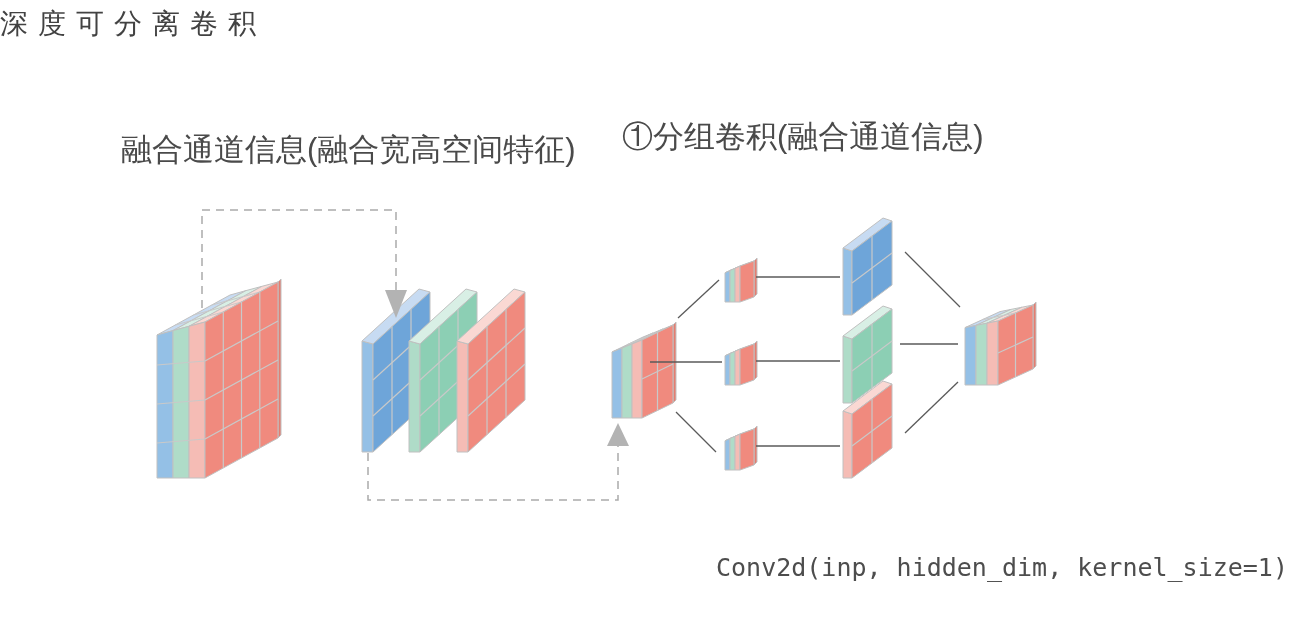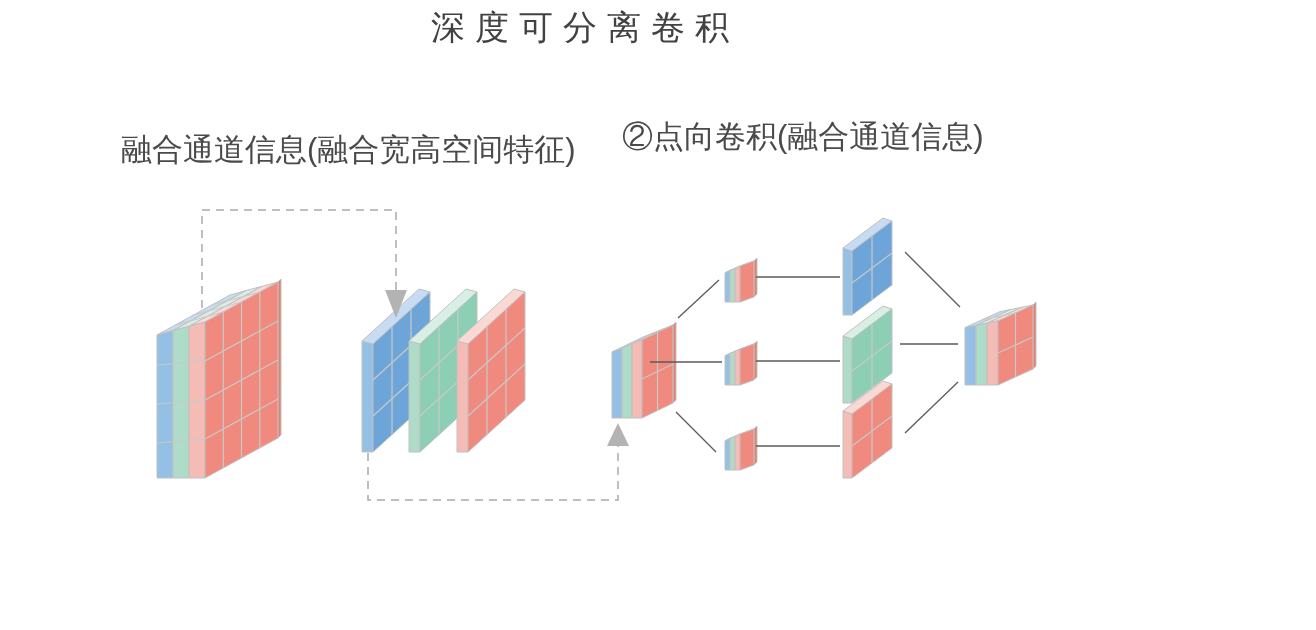--- a/index.html
+++ b/index.html
@@ -1,35 +1,35 @@
 <!DOCTYPE html>
 <html><head>
 <meta charset="utf-8">
 <style>
   html,body{margin:0;padding:0;background:#ffffff;}
   .canvas{position:relative;width:1316px;height:630px;background:#ffffff;overflow:hidden;
           font-family:"Liberation Sans",sans-serif;}
-  .title{position:absolute;left:0;top:5px;width:1170px;text-align:center;
-         font-size:34px;letter-spacing:10px;color:#424242;font-weight:500;}
+  .title{position:absolute;left:0;top:5px;width:1170px;text-align:left;
+         font-size:28px;letter-spacing:10px;color:#424242;font-weight:500;}
   .sec-label{position:absolute;font-size:31px;color:#4a4a4a;white-space:pre;}
   .sec1{left:121px;top:129px;}
   .sec2{left:622px;top:116px;}
   #diagram{position:absolute;left:0;top:0;}
   .code{position:absolute;font-family:"DejaVu Sans Mono","Liberation Mono",monospace;
         color:#4d4d4d;white-space:pre;}
   .code-left{left:2px;top:548px;font-size:26px;line-height:41px;}
   .code-right{left:716px;top:553px;font-size:25px;}
 </style>
 </head>
 <body>
 
 <div class="canvas">
   <div class="title">深度可分离卷积</div>
   <div class="sec-label sec1">融合通道信息(融合宽高空间特征)</div>
-  <div class="sec-label sec2">②点向卷积(融合通道信息)</div>
+  <div class="sec-label sec2">①分组卷积(融合通道信息)</div>
 
   <svg id="diagram" width="1316" height="630" viewBox="0 0 1316 630" xmlns="http://www.w3.org/2000/svg">
       <g>
         <polyline points="202,322 202,210 396,210 396,290" fill="none" stroke="#ababab" stroke-width="1.5" stroke-dasharray="8 6"></polyline>
         <polyline points="368,453 368,500 618,500 618,446" fill="none" stroke="#ababab" stroke-width="1.5" stroke-dasharray="8 6"></polyline>
       </g>
       <g>
         <polygon points="157,335 173,330.6 246,290.6 230,295" fill="#c7dbf2" stroke="#c0c0c0" stroke-width="1" stroke-linejoin="round"></polygon>
         <polygon points="173,330.6 189,326.3 262,286.3 246,290.6" fill="#d8efe5" stroke="#c0c0c0" stroke-width="1" stroke-linejoin="round"></polygon>
         <polygon points="189,326.3 205,322 278,282 262,286.3" fill="#fad8d3" stroke="#c0c0c0" stroke-width="1" stroke-linejoin="round"></polygon>
@@ -169,13 +169,14 @@
         <line x1="905" y1="252" x2="960" y2="307" stroke="#5a5a5a" stroke-width="1.3"></line>
         <line x1="900" y1="344" x2="958" y2="344" stroke="#5a5a5a" stroke-width="1.3"></line>
         <line x1="905" y1="433" x2="958" y2="382" stroke="#5a5a5a" stroke-width="1.3"></line>
       </g>
     </svg>
 
   <div class="code code-left">
     
     
   </div>
+  <div class="code code-right"><span>Conv2d(inp, hidden_dim, kernel_size=1)</span></div>
 </div>
 
 </body></html>

